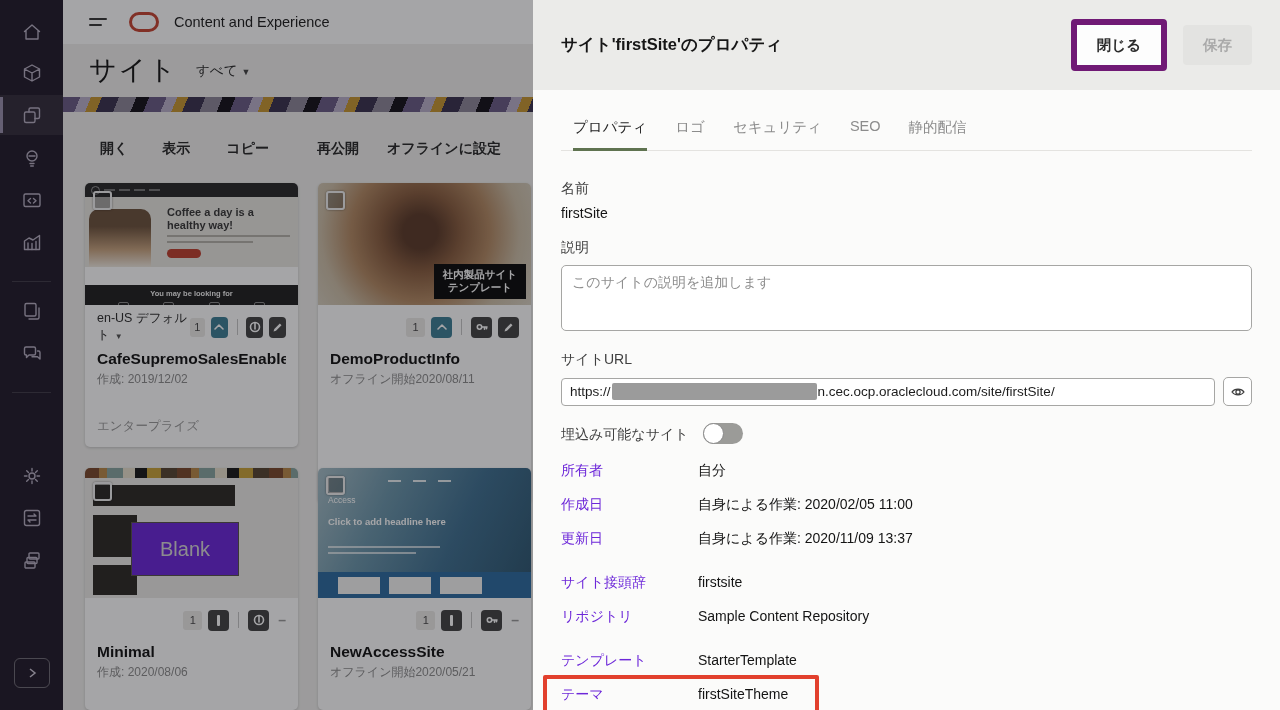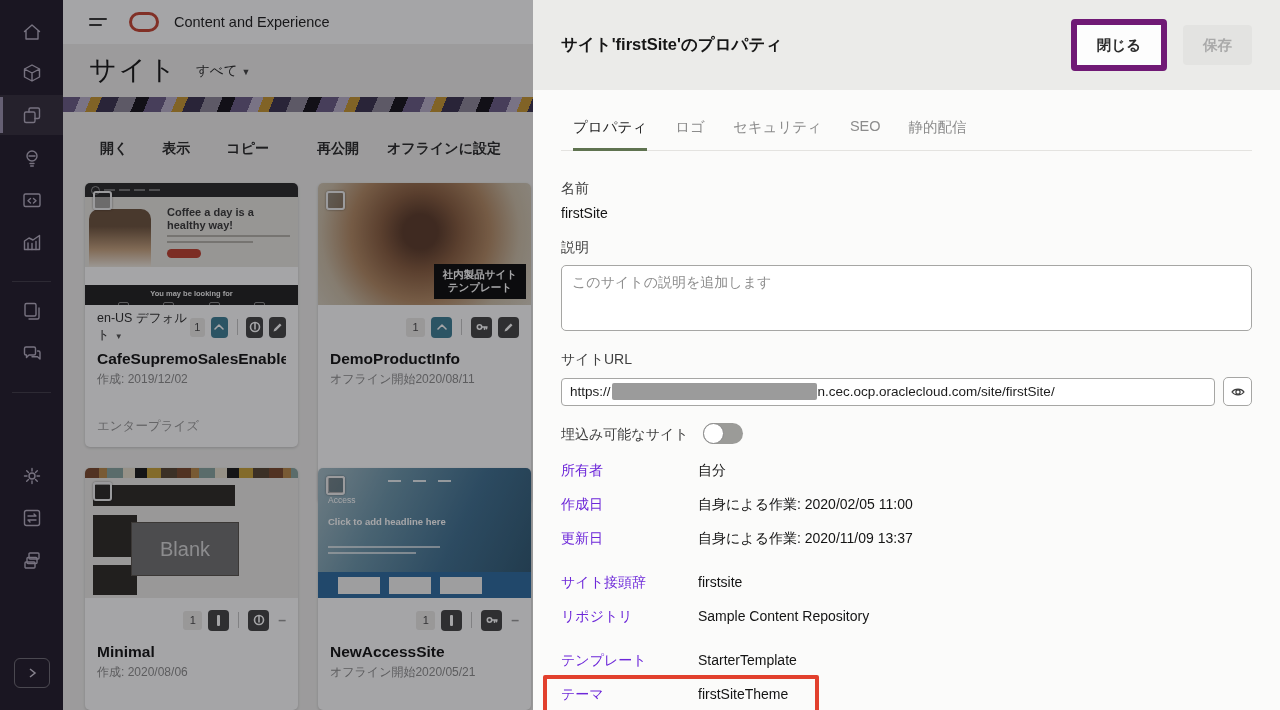--- a/index.html
+++ b/index.html
@@ -73,21 +73,21 @@
   
   .t2{background:radial-gradient(circle at 48% 40%,#5e3d2b 0 13%,#8a5f41 30%,#b38a64 52%,#cdbfa8 75%,#d8d2c4 100%);}
   .t2-label{position:absolute;right:5px;bottom:6px;background:#0d0d0d;color:#fff;padding:4px 9px;
      font-size:10.5px;font-weight:700;text-align:center;line-height:1.3;}
   
   .t3{background:#ecebe7;}
   .t3-strip{height:10px;background:repeating-linear-gradient(90deg,#7a4a2d 0 14px,#b8884a 14px 22px,#88a5a0 22px 38px,#e8e0cc 38px 50px,#1c1c1c 50px 62px,#caa43a 62px 76px,#574633 76px 92px);}
   .t3-bar{position:absolute;left:8px;top:17px;width:142px;height:21px;background:#2e2b27;}
   .t3-colA{position:absolute;left:8px;top:47px;width:44px;height:42px;background:#2e2b27;}
   .t3-colB{position:absolute;left:8px;top:97px;width:44px;height:30px;background:#2e2b27;}
-  .t3-box{position:absolute;left:46px;top:54px;width:106px;height:52px;background:#737373;border:1px solid #58534c;
+  .t3-box{position:absolute;left:46px;top:54px;width:106px;height:52px;background:#6d28d9;border:1px solid #58534c;
      display:flex;align-items:center;justify-content:center;font-size:20px;color:#d8d8d8;}
   
   .t4{background:linear-gradient(115deg,#a8bfc7 0%,#6d97ab 30%,#417191 62%,#2e566f 100%);}
   .t4-logo{position:absolute;left:10px;top:8px;width:15px;height:15px;border:1.5px solid #fff;border-radius:2px;}
   .t4-logoname{position:absolute;left:10px;top:27px;color:#fff;font-size:8.5px;}
   .t4-nav{position:absolute;left:70px;top:12px;display:flex;gap:12px;}
   .t4-nav i{display:block;width:13px;height:2px;background:rgba(255,255,255,.85);}
   .t4-headline{position:absolute;left:10px;top:48px;width:120px;color:#fff;font-size:9.5px;font-weight:700;line-height:1.25;}
   .t4-l1{position:absolute;left:10px;top:78px;width:112px;height:2px;background:rgba(255,255,255,.65);}
   .t4-l2{position:absolute;left:10px;top:84px;width:88px;height:2px;background:rgba(255,255,255,.65);}

